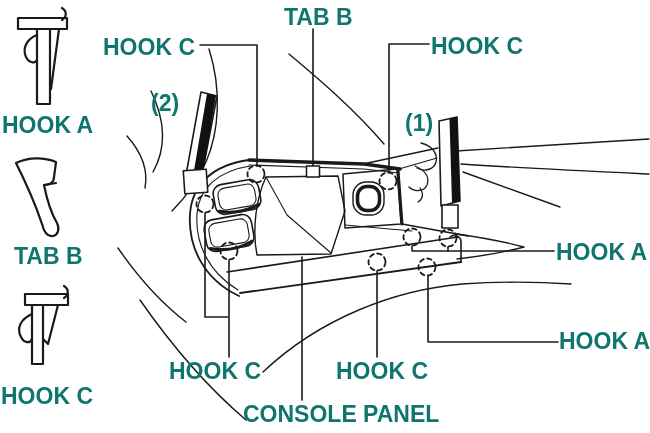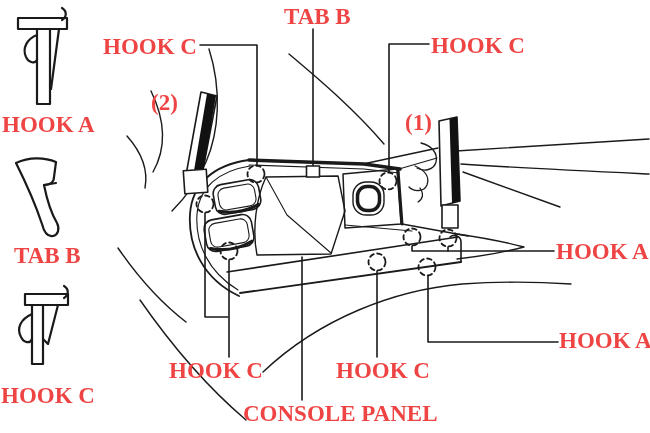--- a/index.html
+++ b/index.html
@@ -2,21 +2,21 @@
 <html><head>
 <meta charset="utf-8">
 <style>
   html,body{margin:0;padding:0;background:#fff;}
   #stage{
     position:relative;width:650px;height:433px;background:#ffffff;
     font-family:"Liberation Sans",sans-serif;overflow:hidden;
   }
   .label{
     position:absolute;font-weight:bold;font-size:23px;line-height:24px;
-    color:#ef4444;white-space:nowrap;letter-spacing:0px;font-family:Liberation Serif, serif;
+    color:#0f766e;white-space:nowrap;letter-spacing:0px;
   }
   .ref{font-size:23px;}
   svg{position:absolute;left:0;top:0;}
   .icon-svg{position:absolute;}
 </style>
 </head>
 <body>
 
 <div id="stage">
 

